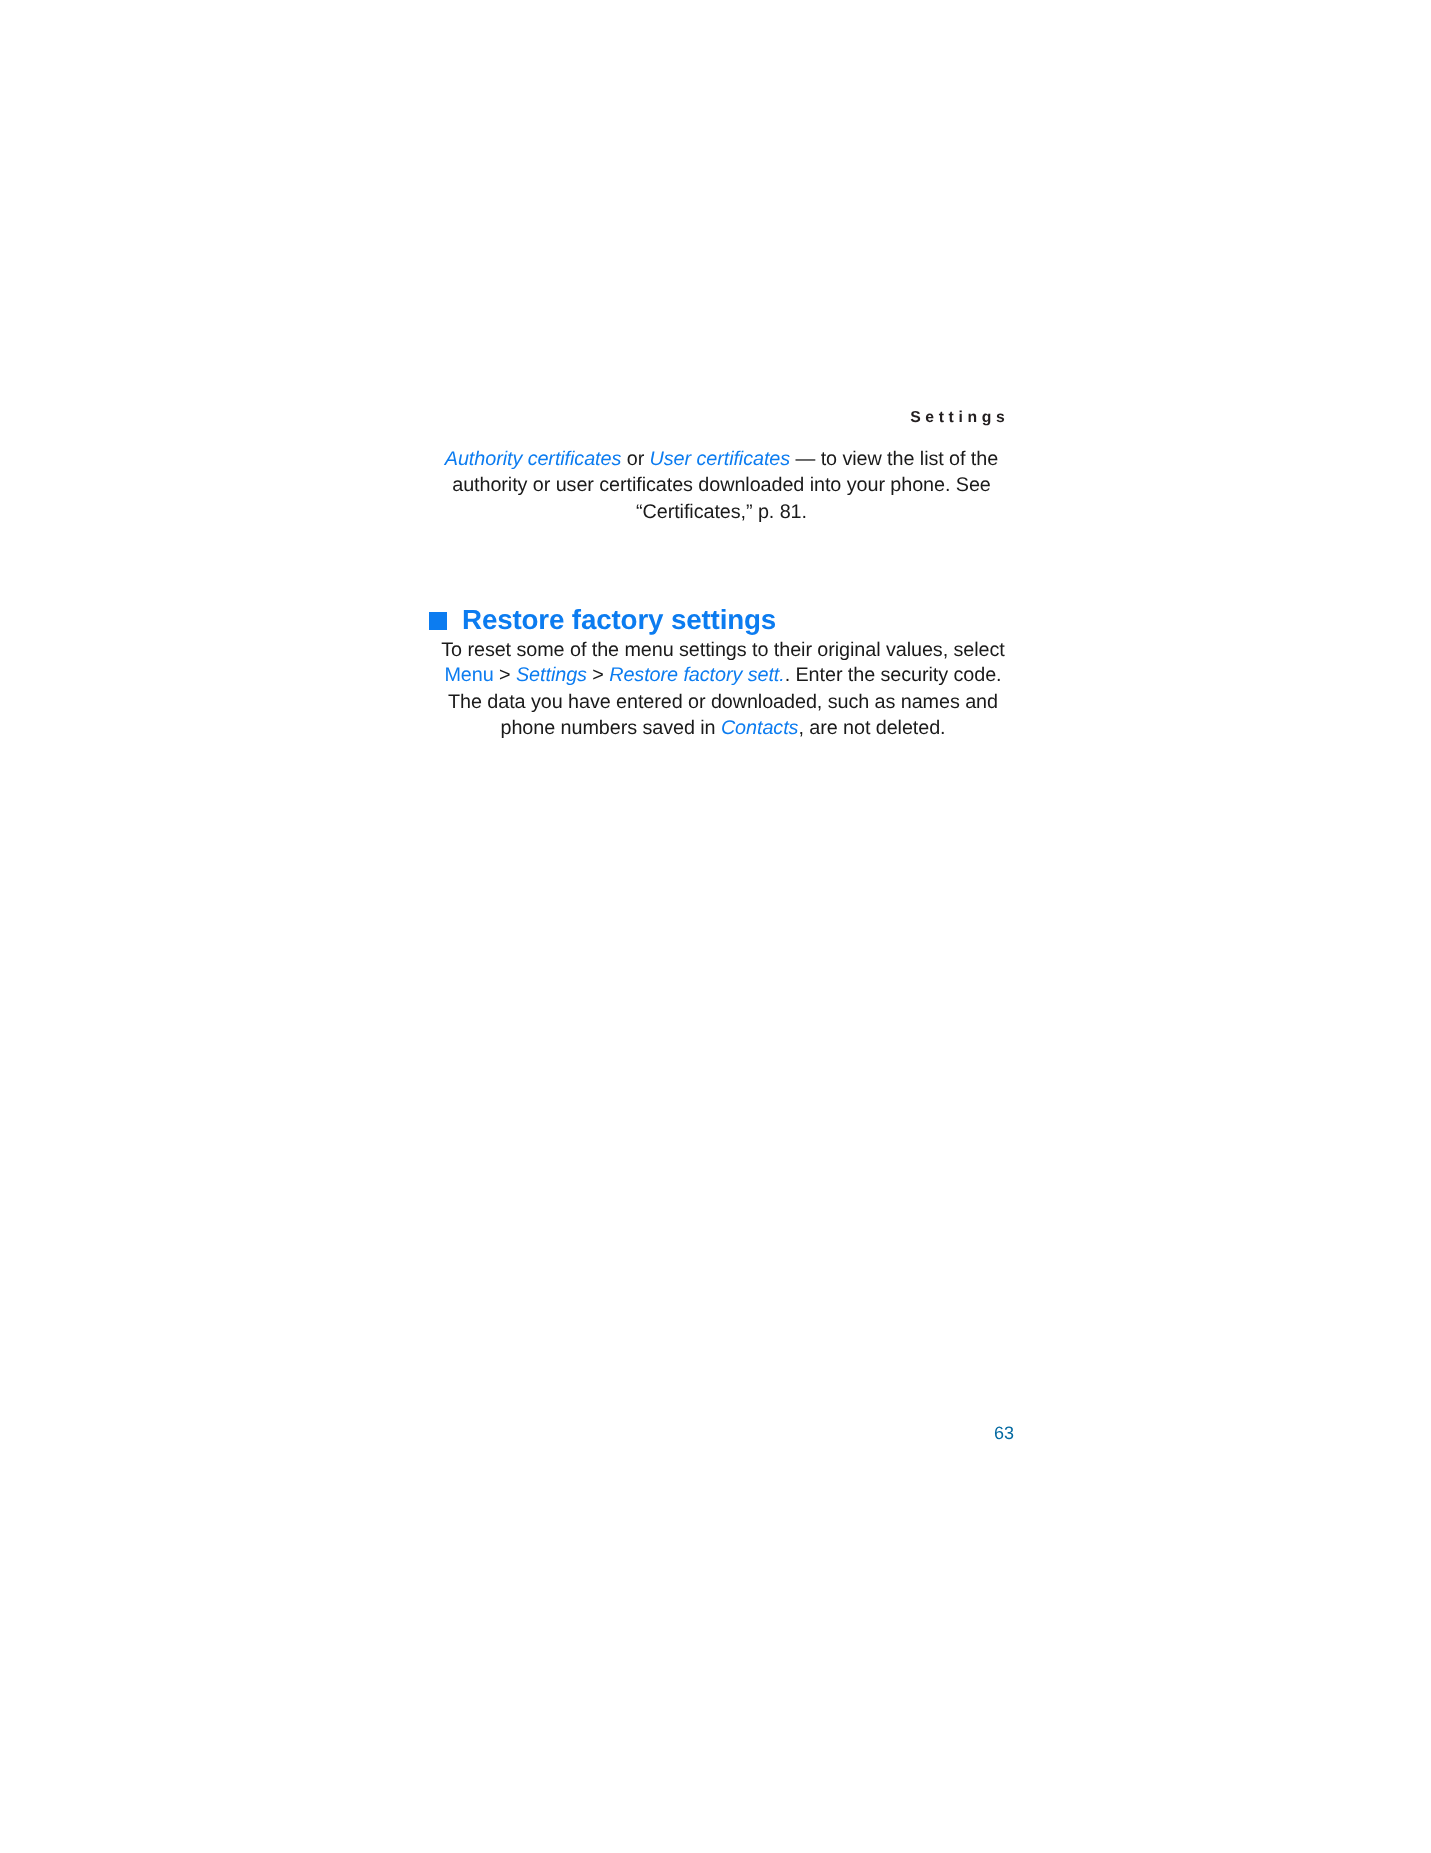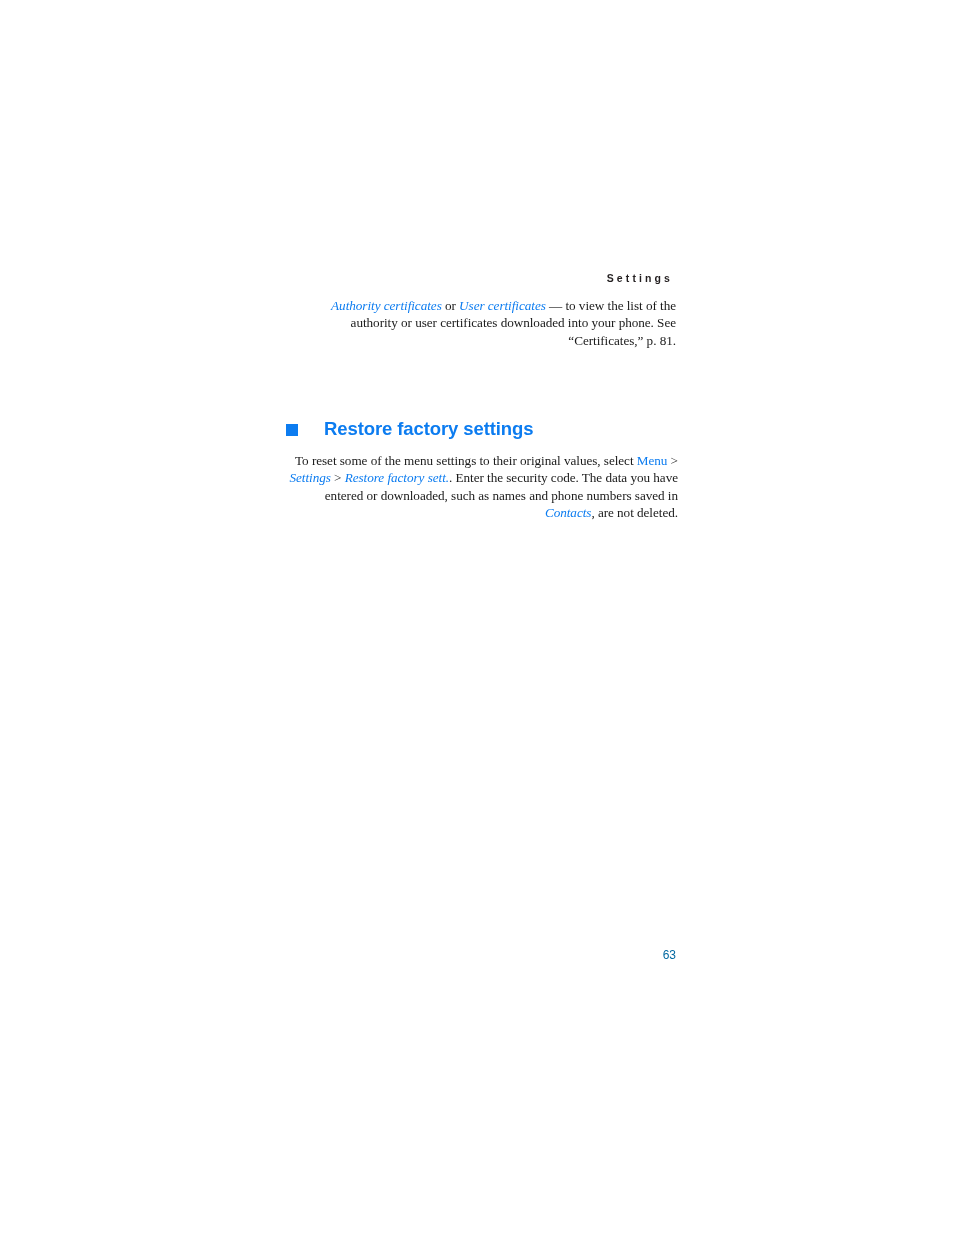--- a/index.html
+++ b/index.html
@@ -45,23 +45,22 @@
     left: 286px;
     top: 297px;
     width: 390px;
   }
 
   p.body {
     margin: 0;
     font-size: 13.2px;
     line-height: 17.4px;
     color: #1a1a1a;
-    text-align: right;
+    text-align: center;
     letter-spacing: -0.05px;
-    font-family: Liberation Serif, serif;
   }
 
   p.para-gap {
     margin-top: 11px;
   }
 
   
   .ref {
     color: #0c7cf0;
     font-style: italic;
@@ -84,33 +83,33 @@
   }
   .bullet-square {
     width: 12px;
     height: 12px;
     background: #0c7cf0;
     display: block;
     flex: 0 0 auto;
     margin-top: 2px;
   }
   .section-heading h2 {
-    margin: 16px;
+    margin: 0;
     font-size: 18.5px;
     line-height: 20px;
     font-weight: bold;
     color: #0c7cf0;
     letter-spacing: -0.1px;
     white-space: nowrap;
   }
 
   .section-body {
     position: absolute;
     left: 286px;
-    top: 452px;
+    top: 424px;
     width: 392px;
   }
 
   
   .folio {
     position: absolute;
     left: 640px;
     top: 948px;
     width: 36px;
     text-align: right;

